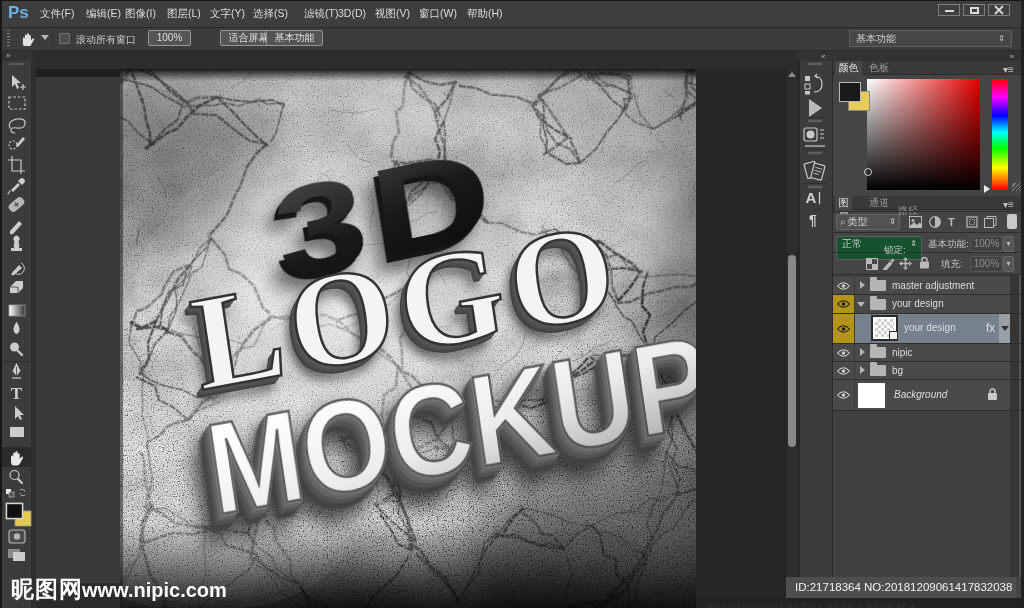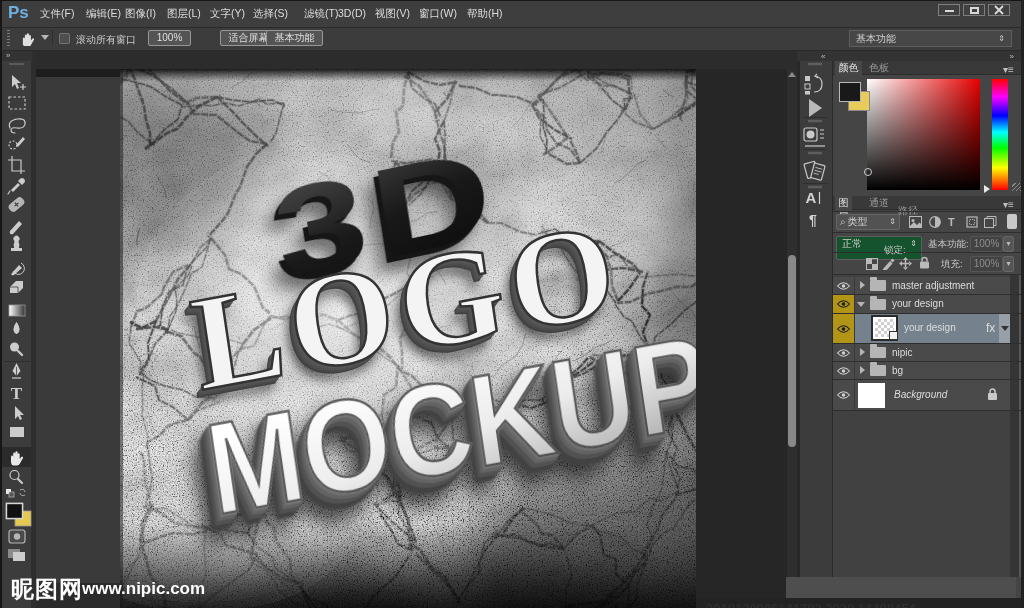--- a/index.html
+++ b/index.html
@@ -2594,20 +2594,21 @@
     </div>
   <div class="abs" style="left:858px;top:383px;width:27px;height:25px;background:#ffffff;"></div>
   <div class="abs ltext" style="left:894px;top:389px;font-style:italic;">Background</div>
   <svg class="abs" style="left:987px;top:388px;" width="11" height="13" viewBox="0 0 11 13">
       <rect x="1" y="5" width="9" height="7" rx="1" fill="#c9c9c9"></rect>
       <path d="M3 5 V3.5 A2.5 2.5 0 0 1 8 3.5 V5" fill="none" stroke="#c9c9c9" stroke-width="1.5"></path>
     </svg>
   <div class="abs rowline" style="top:410px;"></div>
 
   <div class="abs wm" style="left:11px;top:574px;color:#ffffff;font-size:23px;font-weight:bold;letter-spacing:1px;z-index:60;">昵图网</div>
-  <div class="abs wm" style="left:82px;top:579px;color:#ffffff;font-size:17px;font-weight:bold;z-index:60;">www.nipic.com</div>
+  <div class="abs wm" style="left:82px;top:579px;color:#ffffff;font-size:20px;font-weight:bold;z-index:60;">www.nipic.com</div>
   <div class="abs wm" style="left:786px;top:577px;width:230px;height:21px;background:#4e4e4e;z-index:59;"></div>
+  <div class="abs wm" style="left:795px;top:581px;color:#f2f2f2;font-size:11.5px;z-index:60;">ID:21718364 NO:20181209061417832038</div>
   <div class="abs wm" style="left:696px;top:598px;width:328px;height:10px;background:#232323;z-index:58;overflow:hidden;">
       <div style="position:absolute;left:10px;top:3px;color:#2f2f2f;font-size:13px;font-weight:bold;">2018120906141783 2038 14488454</div>
     </div>
 
   <div class="abs" style="left:1021px;top:0;width:3px;height:608px;background:#212121;z-index:70;"></div>
 </div>
 
 </body></html>

